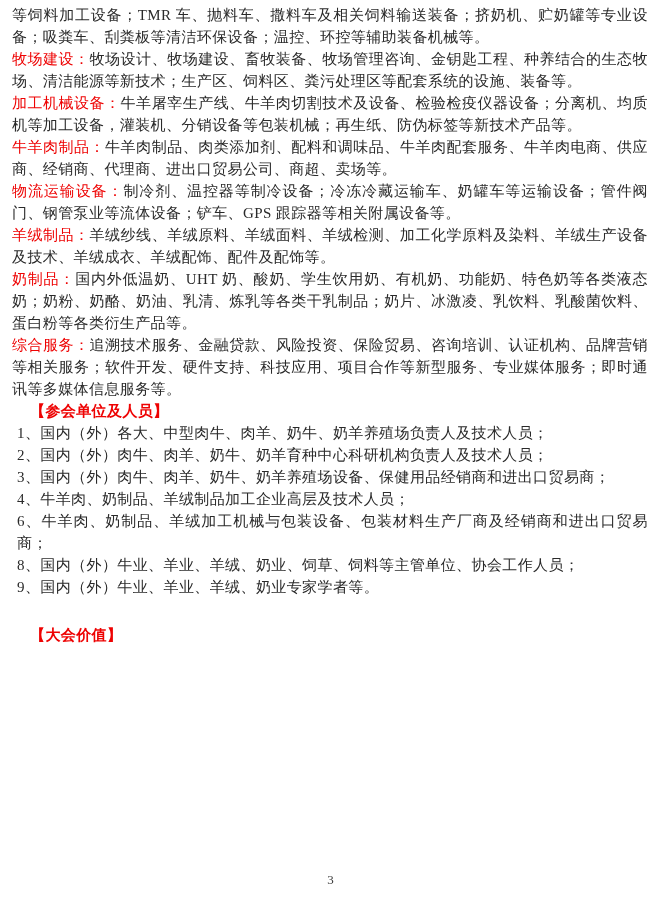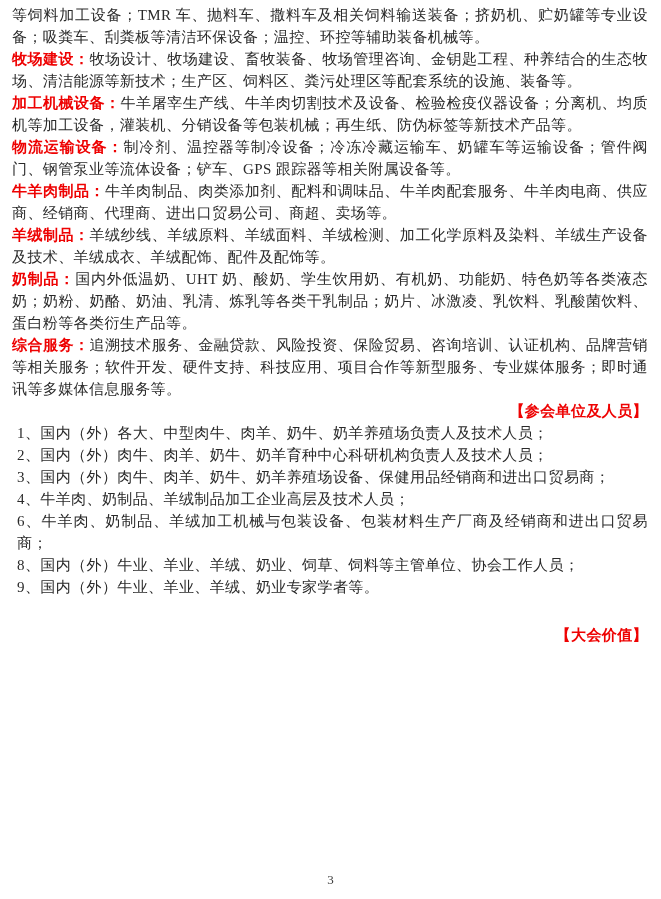--- a/index.html
+++ b/index.html
@@ -16,27 +16,27 @@
   .doc {
     padding: 4px 13px 0 12px;
     font-size: 15px;
     line-height: 22px;
     text-align: justify;
     letter-spacing: 0.4px;
   }
   .doc p { margin: 0; }
   .cat-label {
     color: #ee0202;
-    font-weight: bold;
+    font-weight: normal;
   }
   .bracket-heading {
     color: #ee0202;
     font-weight: bold;
     padding-left: 18px;
-    text-align: right;
+    text-align: left;
   }
   .list-item { padding-left: 5px; }
   .spacer { height: 26px; }
   .page-number {
     position: absolute;
     bottom: 11px;
     left: 0;
     width: 100%;
     text-align: center;
     font-size: 13px;
@@ -50,23 +50,23 @@
 <div class="page">
   <div class="doc">
 
     <p>等饲料加工设备；TMR 车、抛料车、撒料车及相关饲料输送装备；挤奶机、贮奶罐等专业设备；吸粪车、刮粪板等清洁环保设备；温控、环控等辅助装备机械等。</p>
 
     <p><span class="cat-label">牧场建设：</span><span>牧场设计、牧场建设、畜牧装备、牧场管理咨询、金钥匙工程、种养结合的生态牧场、清洁能源等新技术；生产区、饲料区、粪污处理区等配套系统的设施、装备等。</span></p>
 
     <p><span class="cat-label">加工机械设备：</span><span>牛羊屠宰生产线、牛羊肉切割技术及设备、检验检疫仪器设备；分离机、均质机等加工设备，灌装机、分销设备等包装机械；再生纸、防伪标签等新技术产品等。</span></p>
 
 
+    <p><span class="cat-label">牛羊肉制品：</span><span>牛羊肉制品、肉类添加剂、配料和调味品、牛羊肉配套服务、牛羊肉电商、供应商、经销商、代理商、进出口贸易公司、商超、卖场等。</span></p>
+
     <p><span class="cat-label">物流运输设备：</span><span>制冷剂、温控器等制冷设备；冷冻冷藏运输车、奶罐车等运输设备；管件阀门、钢管泵业等流体设备；铲车、GPS 跟踪器等相关附属设备等。</span></p>
-
-    <p><span class="cat-label">牛羊肉制品：</span><span>牛羊肉制品、肉类添加剂、配料和调味品、牛羊肉配套服务、牛羊肉电商、供应商、经销商、代理商、进出口贸易公司、商超、卖场等。</span></p>
 
     <p><span class="cat-label">羊绒制品：</span><span>羊绒纱线、羊绒原料、羊绒面料、羊绒检测、加工化学原料及染料、羊绒生产设备及技术、羊绒成衣、羊绒配饰、配件及配饰等。</span></p>
 
     <p><span class="cat-label">奶制品：</span><span>国内外低温奶、UHT 奶、酸奶、学生饮用奶、有机奶、功能奶、特色奶等各类液态奶；奶粉、奶酪、奶油、乳清、炼乳等各类干乳制品；奶片、冰激凌、乳饮料、乳酸菌饮料、蛋白粉等各类衍生产品等。</span></p>
 
     <p><span class="cat-label">综合服务：</span><span>追溯技术服务、金融贷款、风险投资、保险贸易、咨询培训、认证机构、品牌营销等相关服务；软件开发、硬件支持、科技应用、项目合作等新型服务、专业媒体服务；即时通讯等多媒体信息服务等。</span></p>
 
     <p class="bracket-heading">【参会单位及人员】</p>
 
     <p class="list-item">1、国内（外）各大、中型肉牛、肉羊、奶牛、奶羊养殖场负责人及技术人员；</p>

